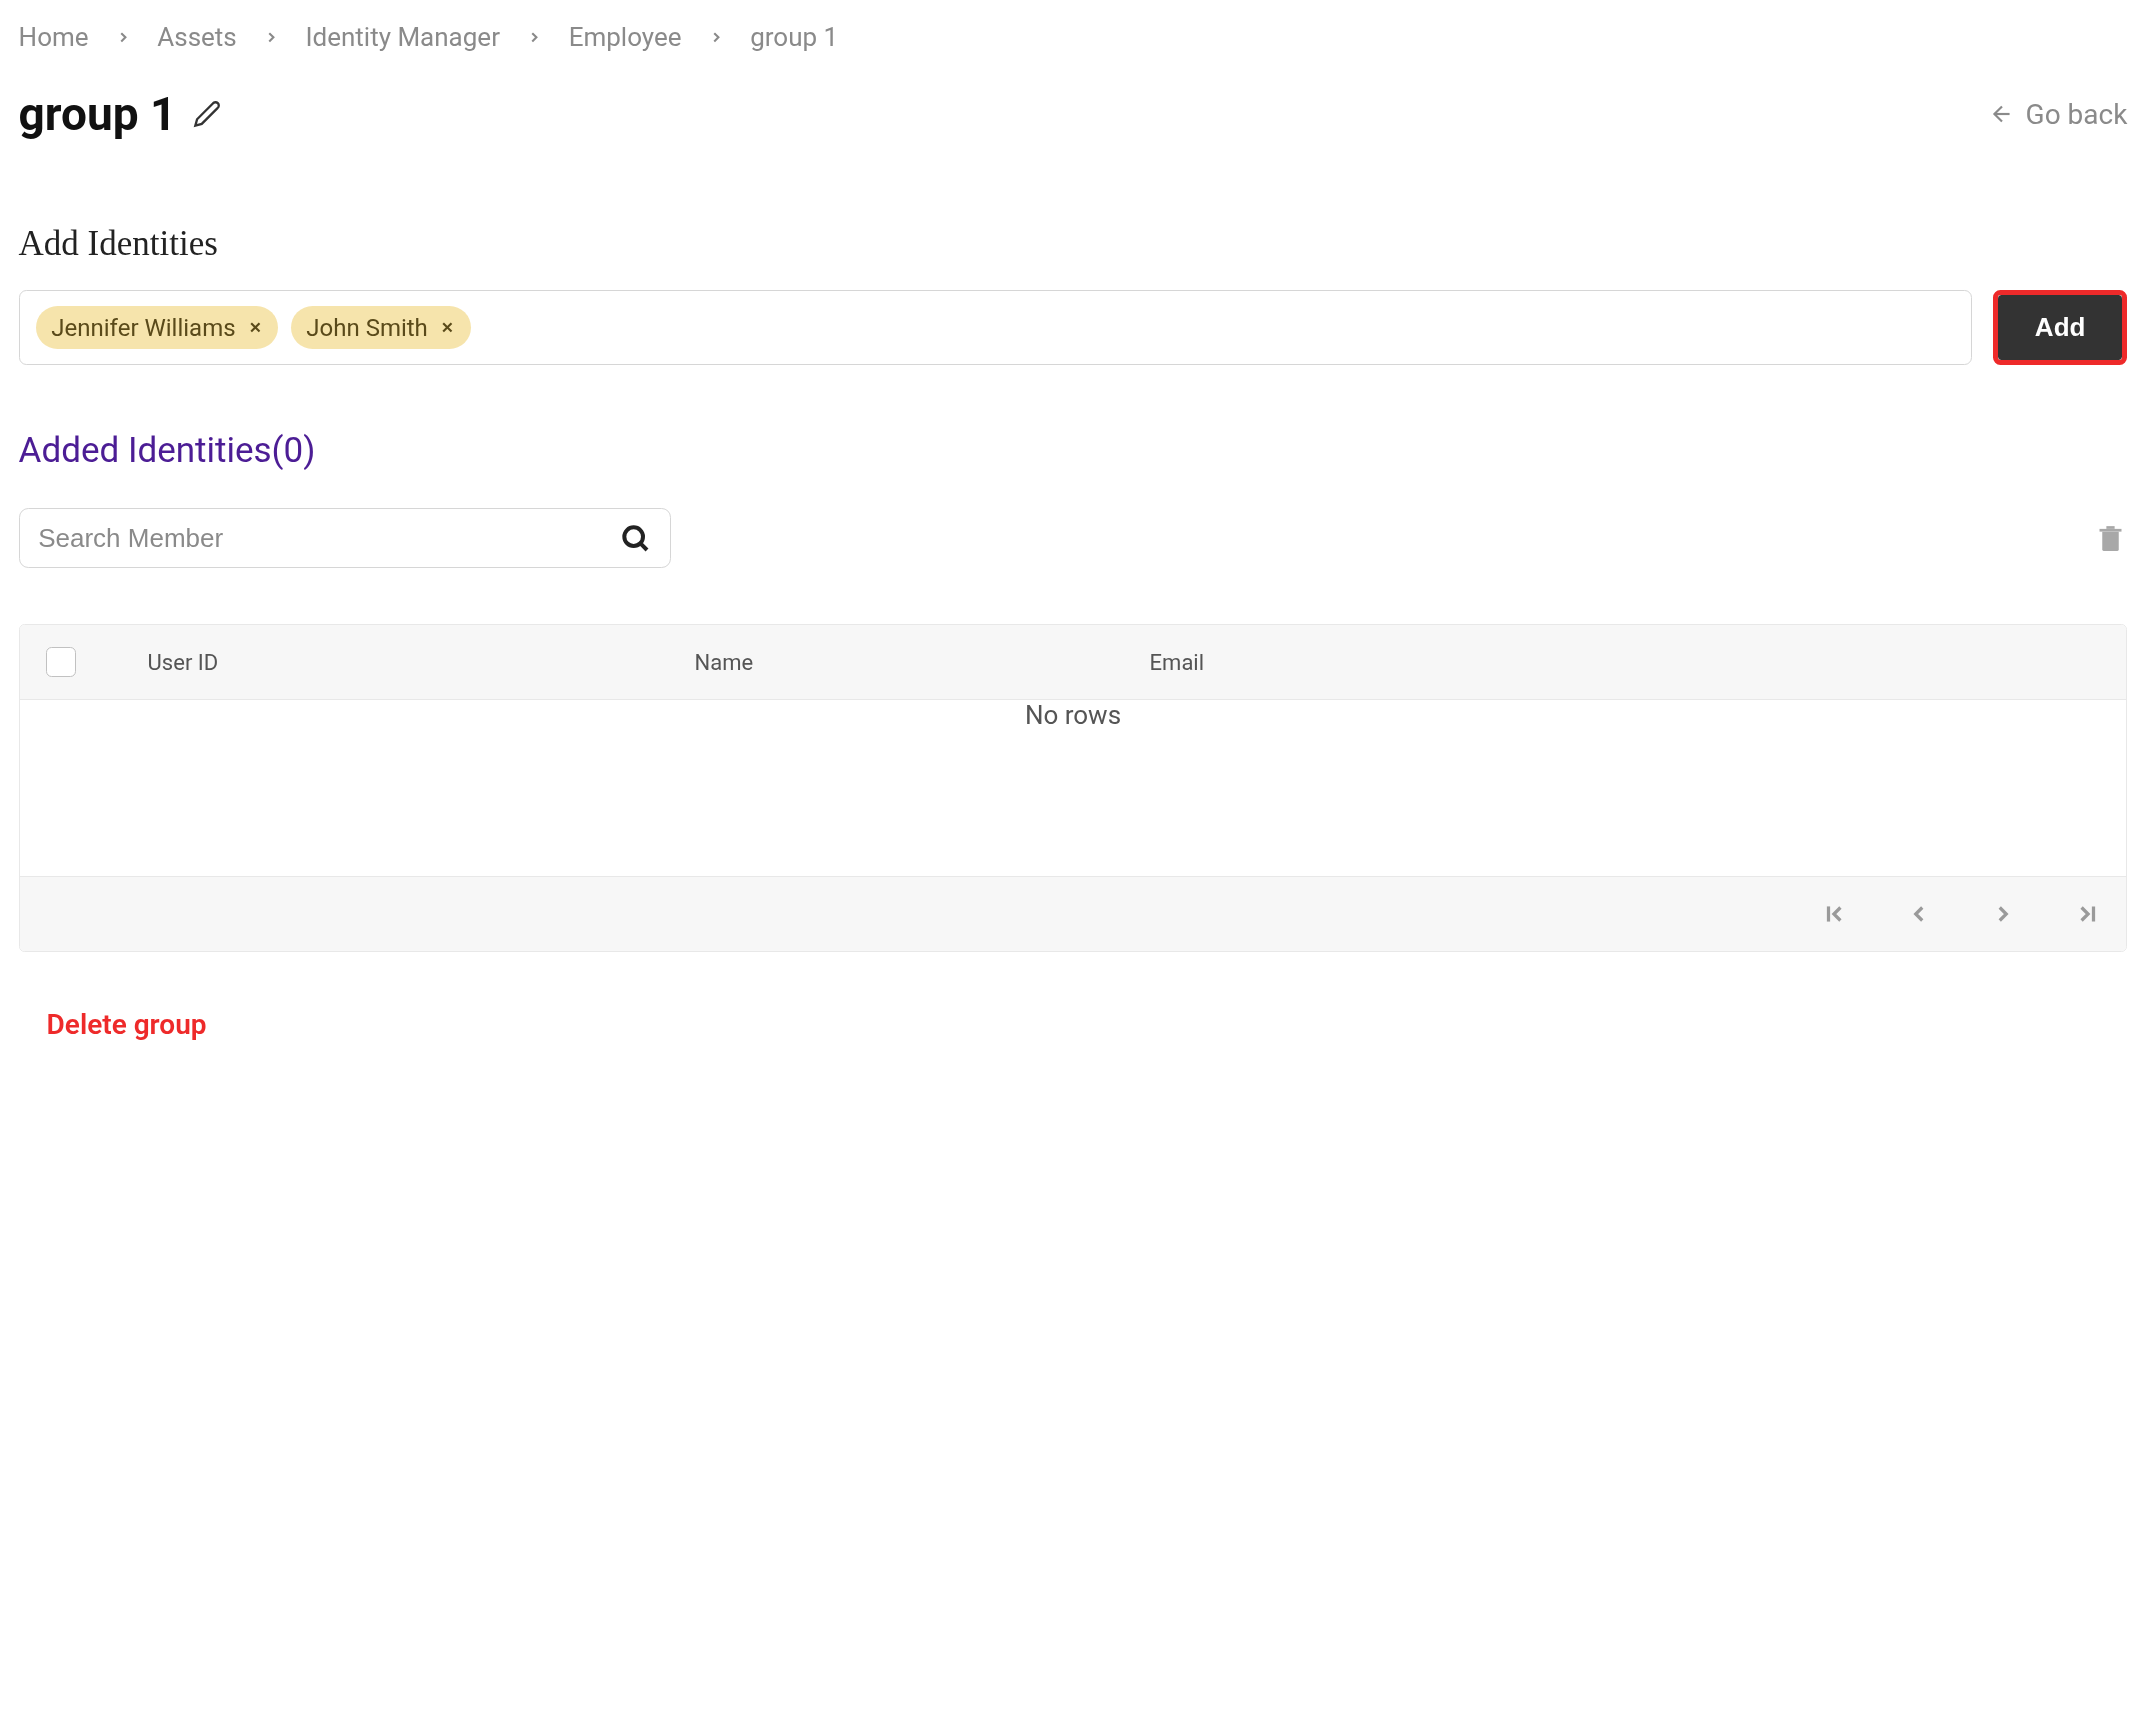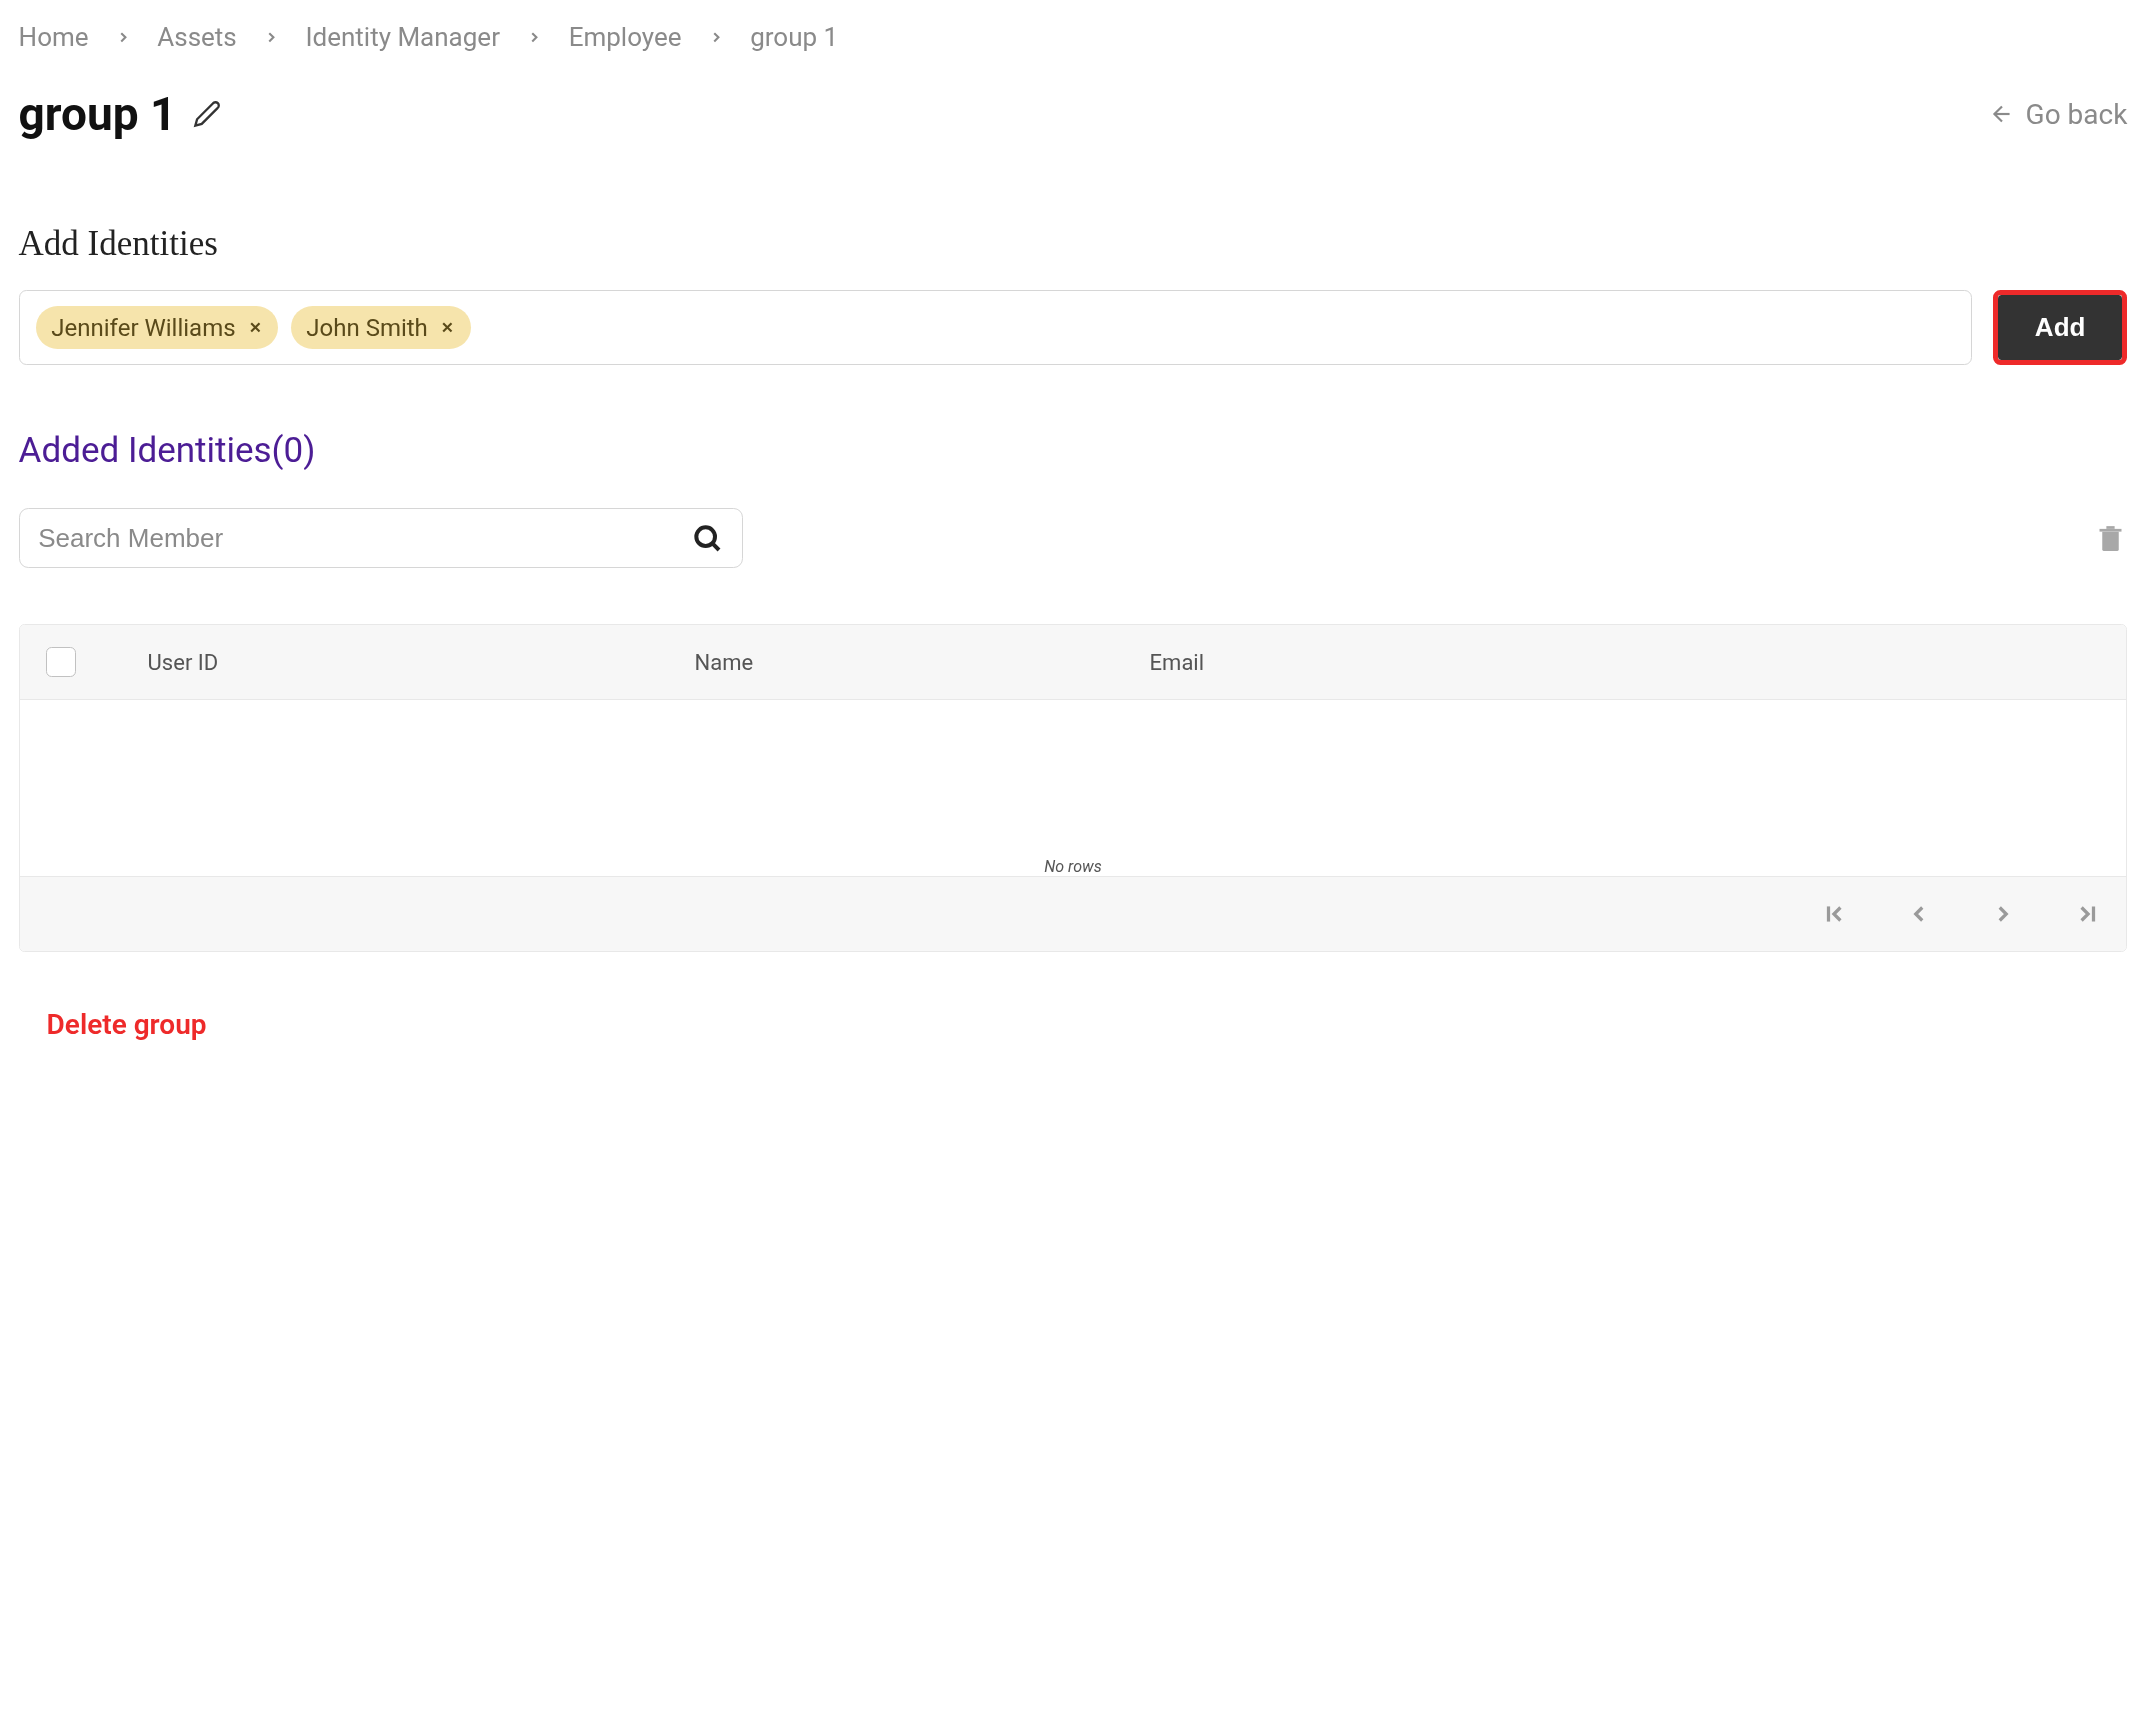--- a/index.html
+++ b/index.html
@@ -124,21 +124,21 @@
       justify-content: space-between;
       align-items: center;
       margin-bottom: 56px;
     }
     .search-box {
       display: flex;
       align-items: center;
       border: 0.9px solid #d6d6d6;
       border-radius: 9.3px;
       padding: 13px 18.6px;
-      width: 724px;
+      width: 652px;
       gap: 11px;
     }
     .search-input {
       flex: 1;
       border: none;
       outline: none;
       font-size: 26px;
       color: #555;
     }
     .search-input::placeholder {
@@ -175,26 +175,25 @@
       border-radius: 5.6px;
       background: #fff;
       cursor: pointer;
     }
     .th-userid { width: 547px; }
     .th-name { width: 455px; }
     .th-email { flex: 1; }
     .table-body {
       height: 176px;
       display: flex;
-      align-items: flex-end;
+      align-items: flex-start;
       justify-content: center;
-      font-size: 16px;
+      font-size: 26px;
       color: #555;
       background: #fff;
-      font-style: italic;
     }
     .table-footer {
       background: #f7f7f7;
       border-top: 0.9px solid #e8e8e8;
       padding: 24px 26px;
       display: flex;
       justify-content: flex-end;
       gap: 58px;
       align-items: center;
     }

